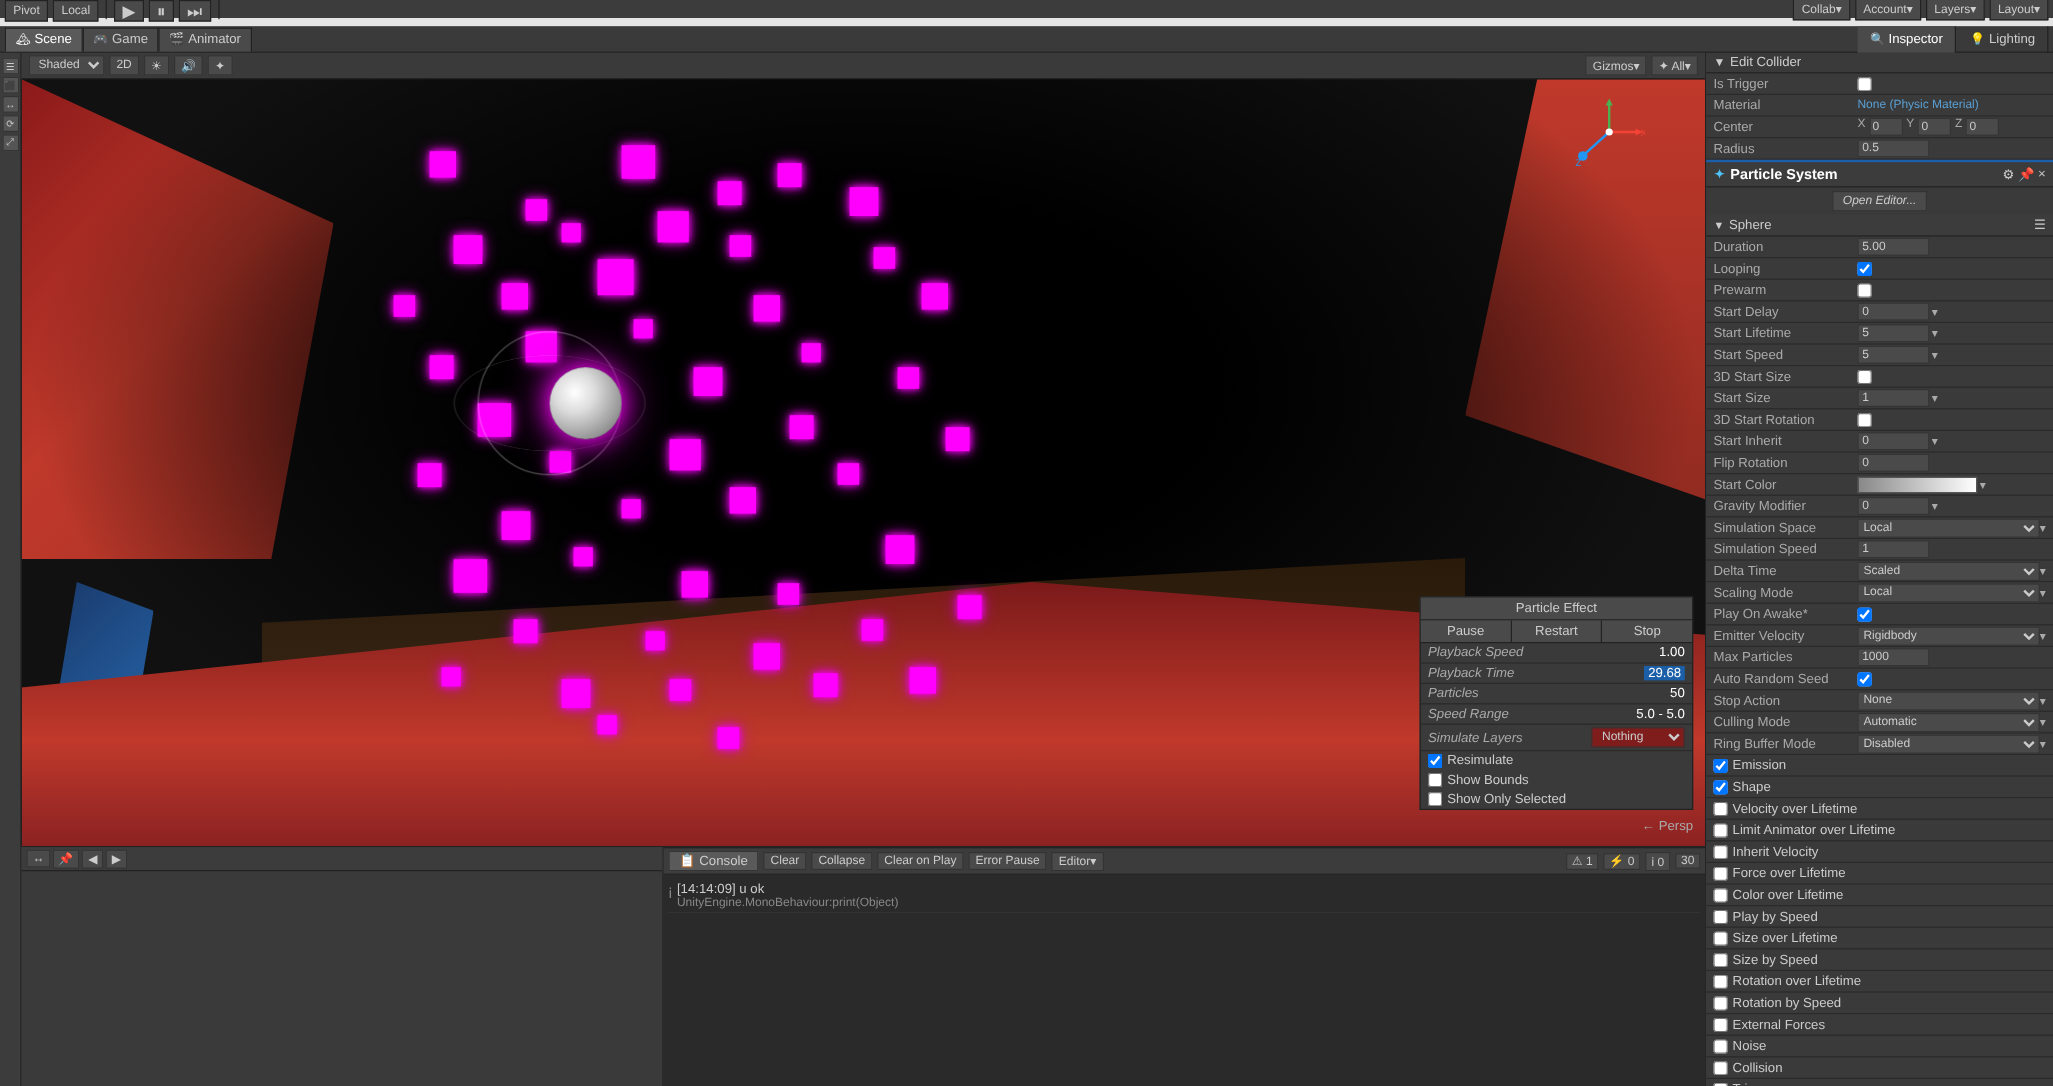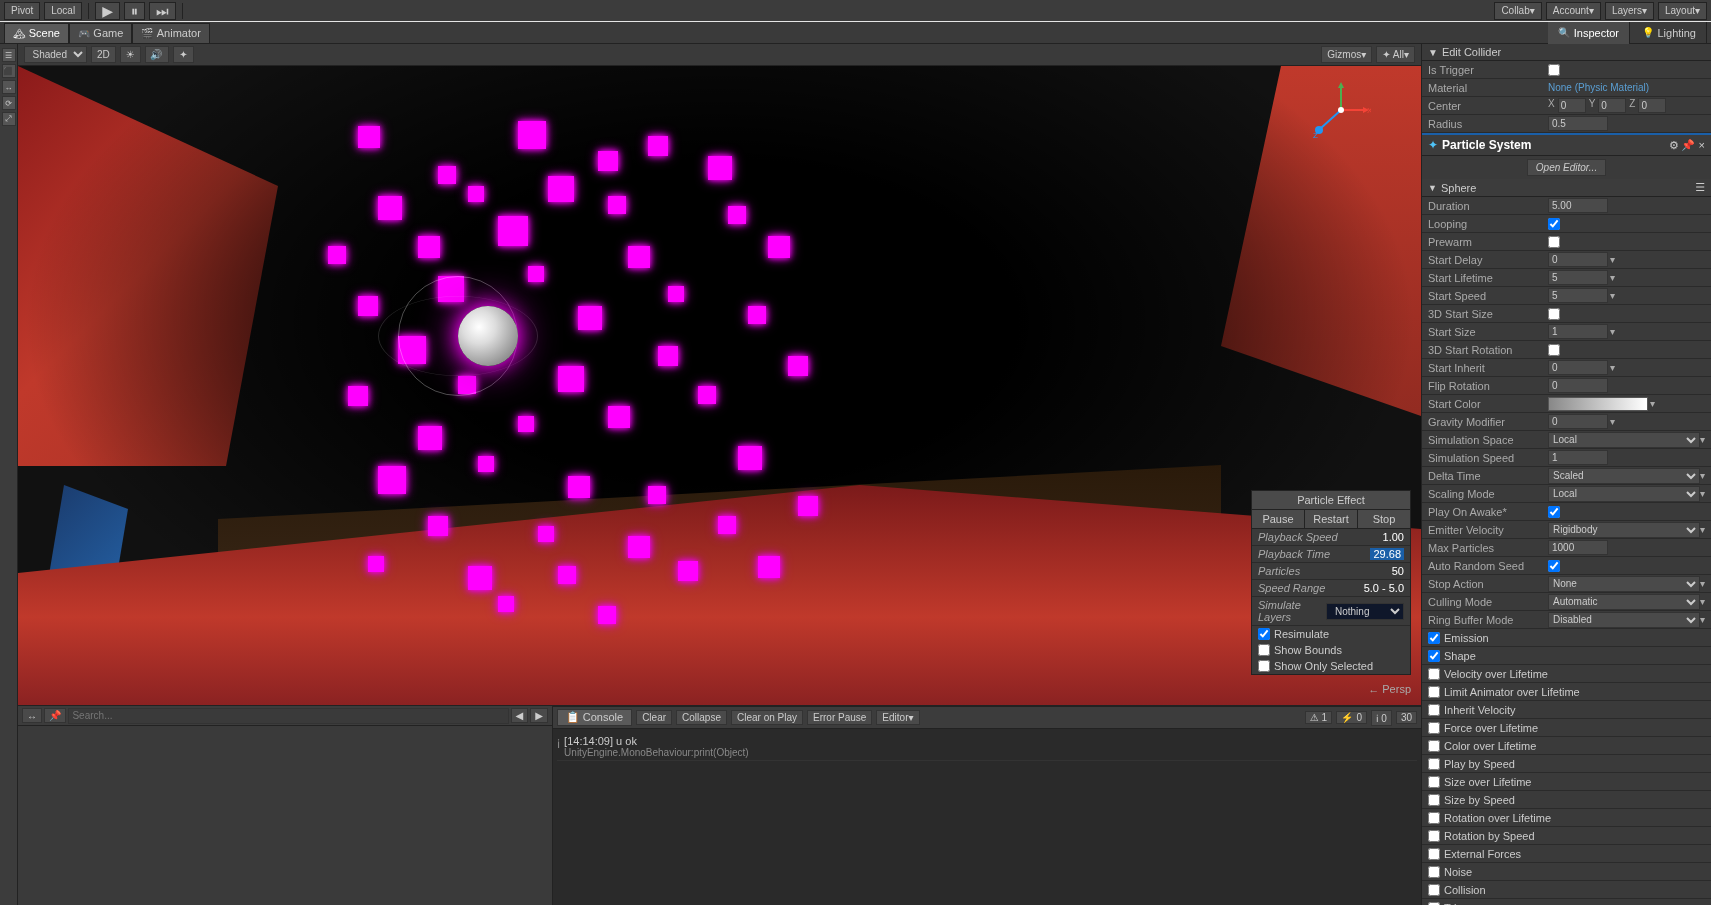--- a/index.html
+++ b/index.html
@@ -3,22 +3,21 @@
   <meta charset="utf-8">
   <style>
     * { margin: 0; padding: 0; box-sizing: border-box; }
     body { width: 1711px; height: 905px; background: #3c3c3c; font-family: Arial, sans-serif; font-size: 11px; color: #ccc; overflow: hidden; }
 
     
     #top-toolbar {
       height: 22px;
       background: #3c3c3c;
       display: flex;
-      align-items: center;
-      border-bottom: 1px solid #e5e5e5;
+      border-bottom: 7px solid #e5e5e5;
       padding: 0 4px;
       gap: 4px;
     }
     .toolbar-btn {
       background: #4a4a4a;
       border: 1px solid #222;
       color: #ccc;
       font-size: 10px;
       padding: 1px 6px;
       cursor: pointer;
@@ -96,21 +95,20 @@
       cursor: pointer;
       height: 17px;
     }
     .scene-tb-select {
       background: #4a4a4a;
       border: 1px solid #333;
       color: #ccc;
       font-size: 10px;
       height: 17px;
       padding: 0 3px;
-      text-align: right;
     }
     #scene-view {
       flex: 1;
       position: relative;
       background: #111;
       overflow: hidden;
     }
 
     
     .geo-red-left {
@@ -203,21 +201,21 @@
       position: absolute;
       bottom: 10px; right: 10px;
       color: #aaa;
       font-size: 11px;
     }
 
     
     #particle-panel {
       position: absolute;
       bottom: 30px; right: 10px;
-      width: 160px;
+      width: 228px;
       background: #3a3a3a;
       border: 1px solid #222;
     }
     #particle-panel-header {
       background: #4a4a4a;
       padding: 3px 6px;
       font-size: 11px;
       color: #ccc;
       text-align: center;
       border-bottom: 1px solid #222;
@@ -260,21 +258,21 @@
       font-size: 11px;
     }
     .pp-dropdown-row {
       display: flex;
       justify-content: space-between;
       align-items: center;
       padding: 2px 6px;
       border-bottom: 1px solid #2a2a2a;
     }
     .pp-dropdown {
-      background: #0f172a;
+      background: #7f1d1d;
       border: 1px solid #333;
       color: #ccc;
       font-size: 10px;
       padding: 1px 4px;
     }
 
     
     #bottom-area {
       height: 200px;
       display: flex;
@@ -697,21 +695,20 @@
         </div>
       </div>
     </div>
 
     <div id="bottom-area">
 
       <div id="bottom-left">
         <div id="bottom-left-toolbar">
           <button style="background:#4a4a4a;border:1px solid #333;color:#ccc;font-size:10px;padding:1px 4px;cursor:pointer;">↔</button>
           <button style="background:#4a4a4a;border:1px solid #333;color:#ccc;font-size:10px;padding:1px 4px;cursor:pointer;">📌</button>
-          <input type="text" style="background: rgb(58, 58, 58); border: 1px solid rgb(51, 51, 51); color: rgb(204, 204, 204); font-size: 10px; padding: 1px 3px; flex: 1 1 0%; height: 16px;" placeholder="Search...">
           <button style="background:#4a4a4a;border:1px solid #333;color:#ccc;font-size:10px;padding:1px 4px;cursor:pointer;">◀</button>
           <button style="background:#4a4a4a;border:1px solid #333;color:#ccc;font-size:10px;padding:1px 4px;cursor:pointer;">▶</button>
         </div>
       </div>
 
       <div id="console-area">
         <div id="console-toolbar">
           <div class="console-tab active">
             📋 <span>Console</span>
           </div>

